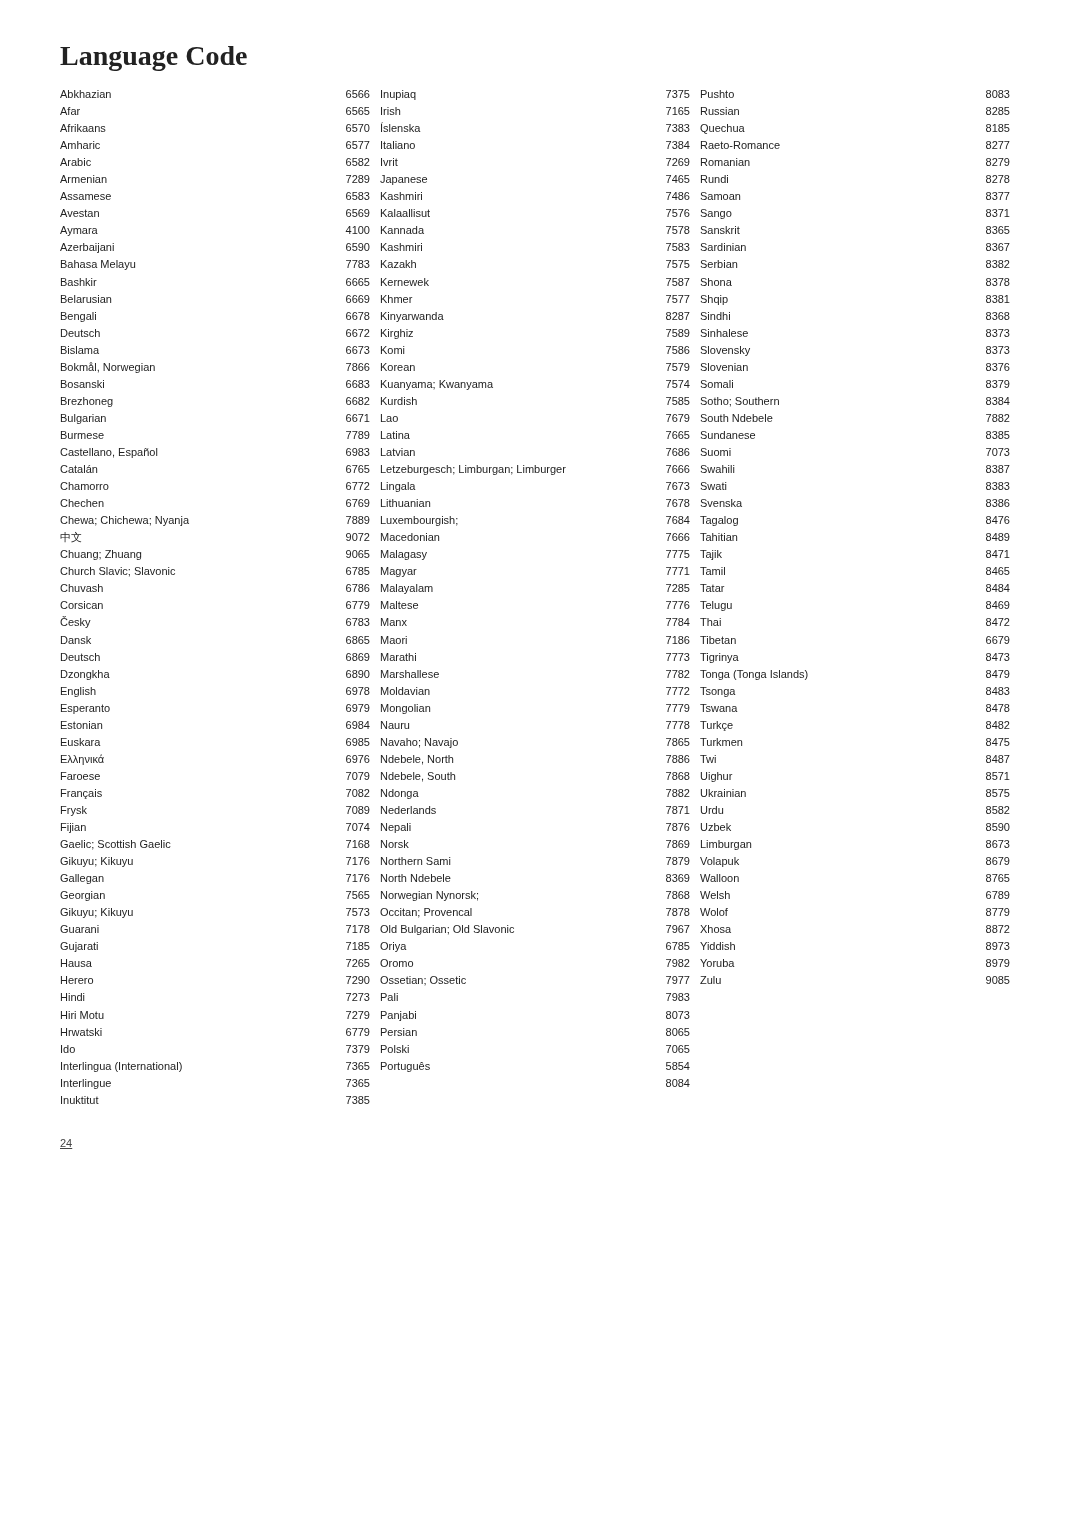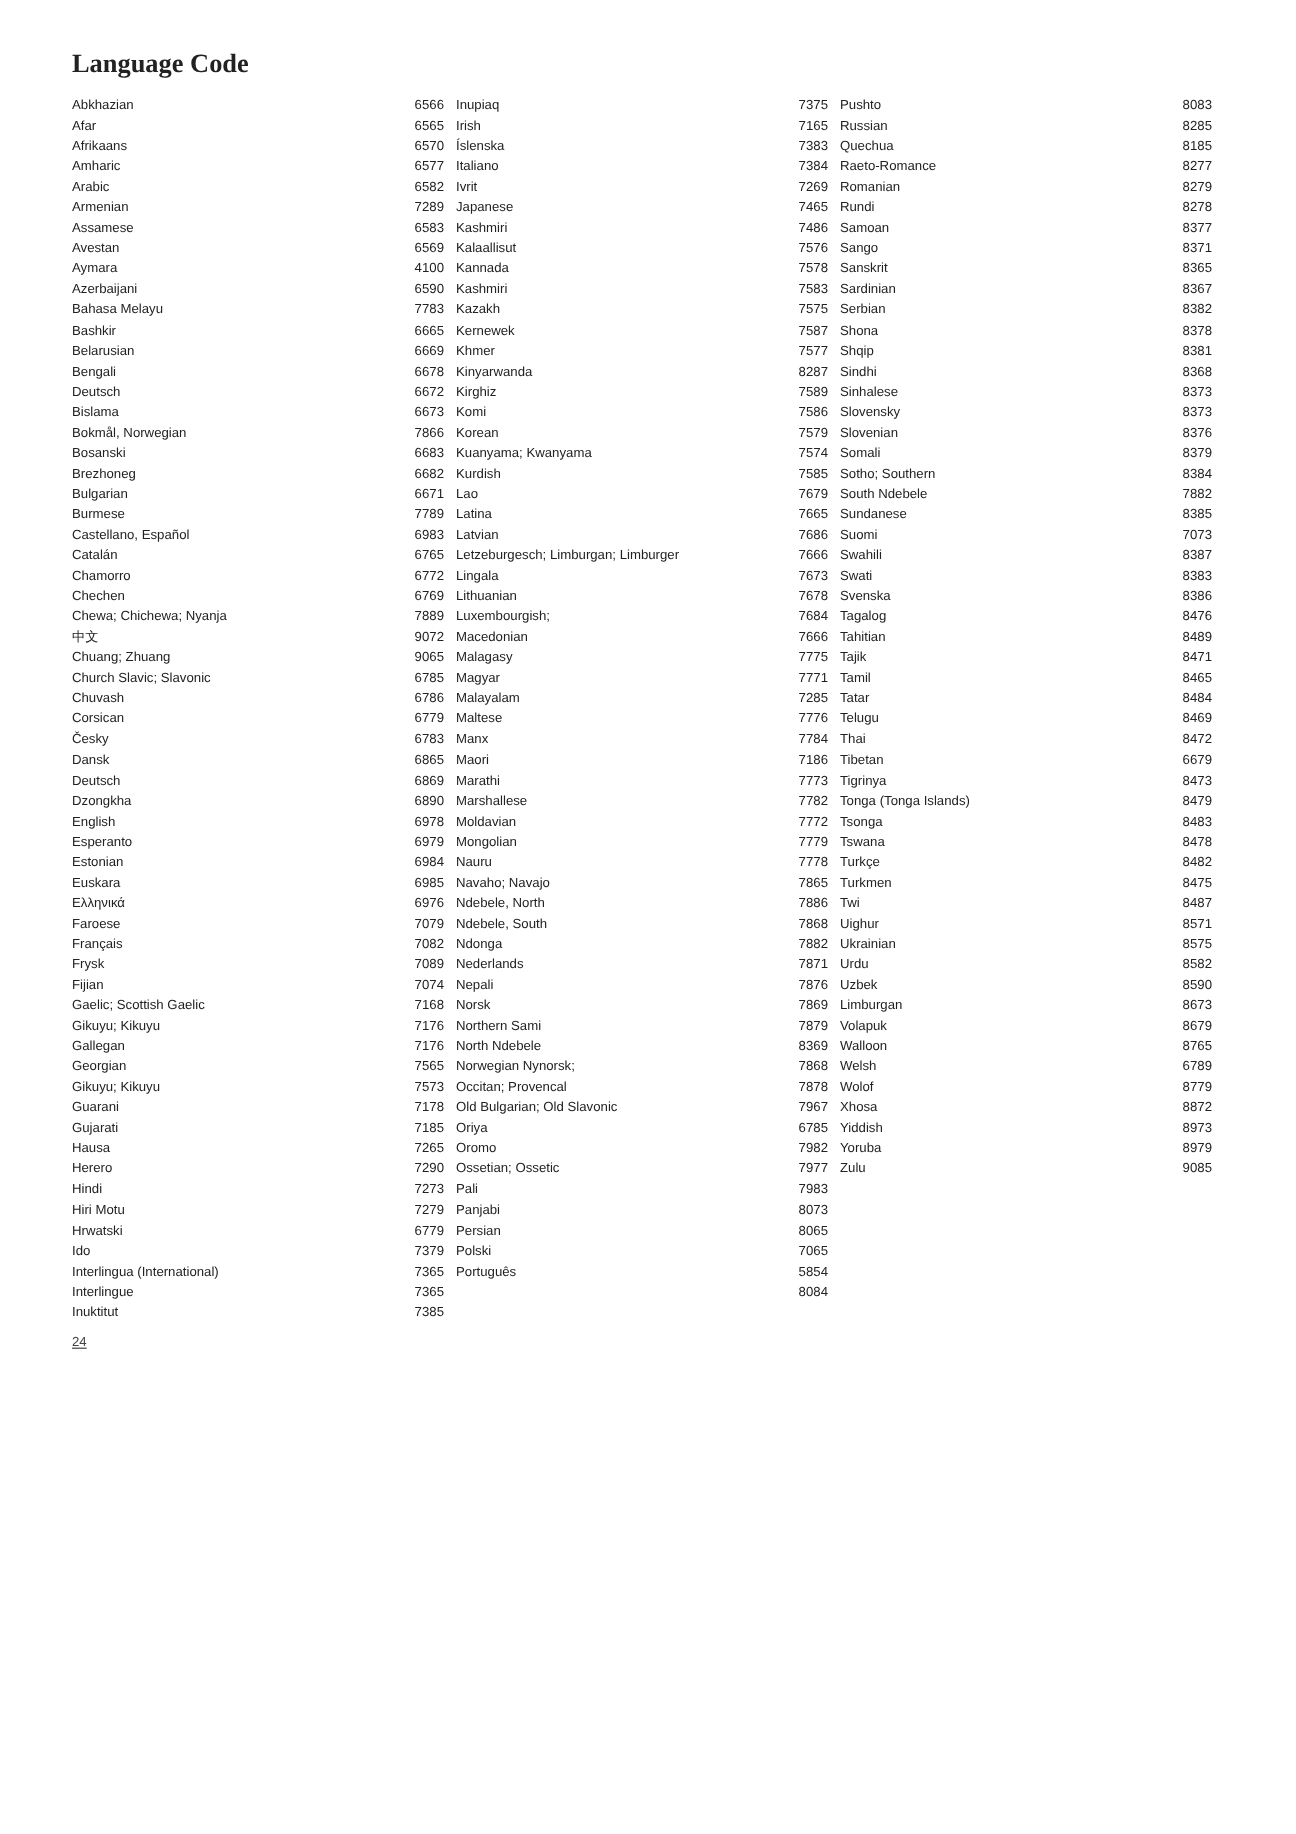--- a/index.html
+++ b/index.html
@@ -4,21 +4,21 @@
   <style>
     * { margin: 0; padding: 0; box-sizing: border-box; }
     body {
       background: #fff;
       font-family: Arial, sans-serif;
       font-size: 11px;
       color: #222;
       padding: 40px 60px;
     }
     h1 {
-      font-size: 22px;
+      font-size: 28px;
       font-weight: bold;
       margin-bottom: 14px;
       font-family: Georgia, serif;
     }
     .table-container {
       display: flex;
       gap: 0;
       justify-content: space-between;
     }
     .col {
@@ -38,21 +38,21 @@
       text-overflow: ellipsis;
     }
     .lang-code {
       min-width: 36px;
       text-align: right;
       font-size: 11px;
       color: #222;
       padding-left: 4px;
     }
     .page-num {
-      margin-top: 10px;
+      margin-top: 28px;
       font-size: 11px;
       color: #444;
       text-decoration: underline;
     }
   </style>
 </head>
 <body>
 
 <h1>Language Code</h1>
 

